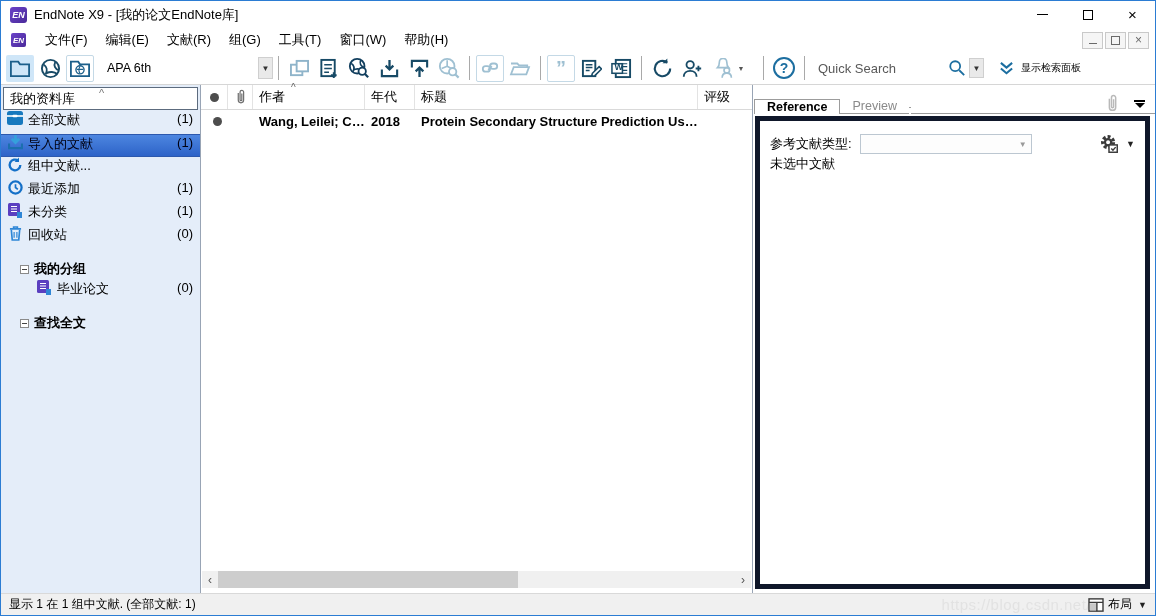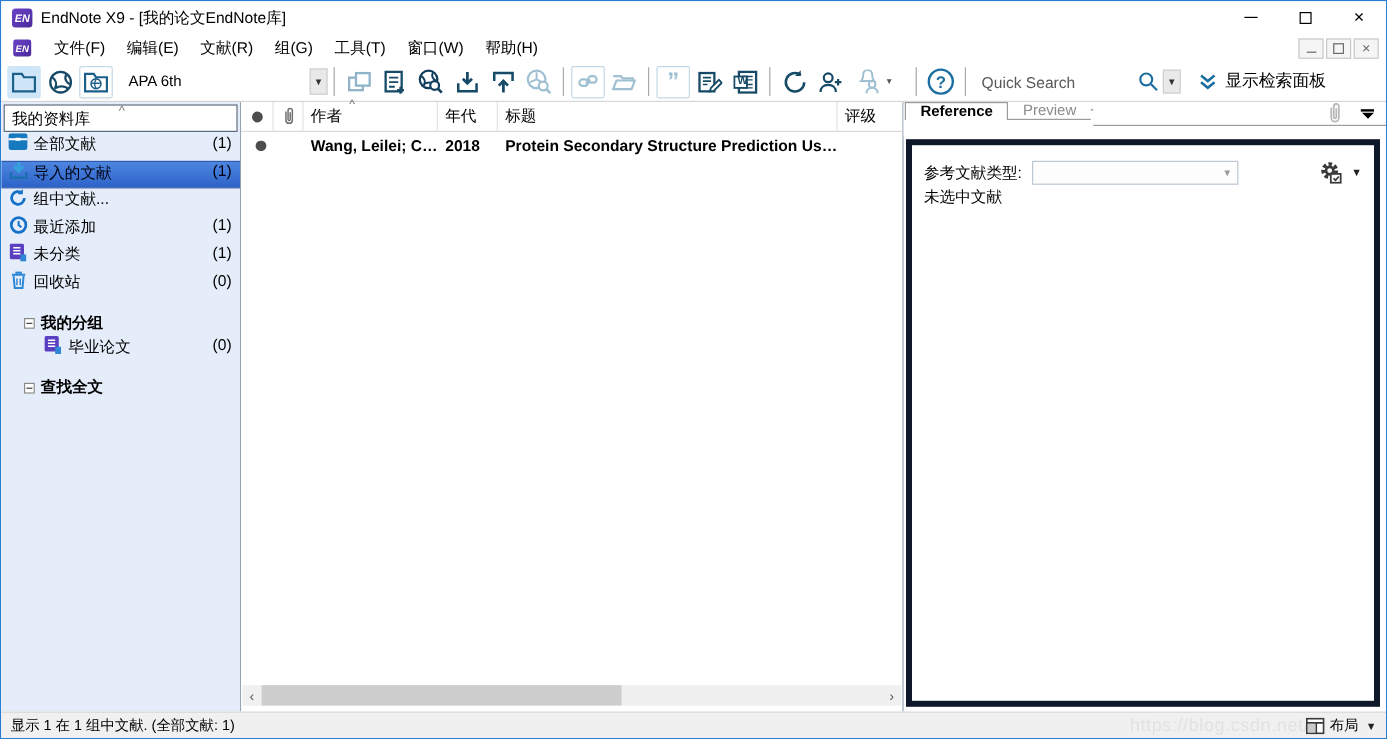--- a/index.html
+++ b/index.html
@@ -51,21 +51,21 @@
   .style-combo { display:flex; align-items:center; width:172px; height:26px; margin-left:6px; }
   .style-combo .val { flex:1; font-size:12.5px; padding-left:6px; }
   .combo-arrow { width:15px; height:22px; background:#e9e9e9; border:1px solid #cfcfcf;
     display:flex; align-items:center; justify-content:center; font-size:8px; color:#333; }
   .quick-search { display:flex; align-items:center; margin-left:8px; }
   .quick-search input { border:none; outline:none; width:128px; font-size:13px; color:#444;
     font-family:"Liberation Sans",sans-serif; background:transparent; }
   .quick-search input::placeholder { color:#595959; }
   .search-drop { width:15px; height:20px; background:#e9e9e9; border:1px solid #cfcfcf;
     display:flex; align-items:center; justify-content:center; font-size:8px; color:#333; margin-left:3px; }
-  .show-panel { display:flex; align-items:center; margin-left:14px; font-size:14px; }
+  .show-panel { display:flex; align-items:center; margin-left:14px; font-size:10px; }
   .show-panel .label { margin-left:6px; }
 
   
   .main { flex:1; display:flex; min-height:0; background:#fff; }
 
   
   .sidebar { width:200px; flex:0 0 200px; background:#e4edf9; border-right:1px solid #98a4b5; display:flex; flex-direction:column; font-size:13px; }
   .sb-header { margin:2px 2px 1px 2px; height:23px; background:#fff; border:1px solid #5c6b7e;
     display:flex; align-items:center; padding-left:6px; position:relative; }
   .sb-header .collapse { position:absolute; top:-1px; left:95px; color:#777; font-size:11px; }
@@ -92,21 +92,21 @@
   .list-row { height:23px; display:flex; align-items:center; font-size:13px; font-weight:bold; }
   .rcell { padding-left:6px; overflow:hidden; white-space:nowrap; text-overflow:ellipsis; }
   .unread-dot { width:9px; height:9px; border-radius:50%; background:#4d4d4d; }
   .hscroll { position:absolute; left:1px; right:1px; bottom:5px; height:17px; background:#f0f0f0; display:flex; align-items:center; }
   .hs-arrow { width:16px; height:17px; display:flex; align-items:center; justify-content:center; font-size:12px; color:#555; }
   .hs-track { flex:1; height:17px; position:relative; }
   .hs-thumb { position:absolute; left:0; top:0; height:17px; width:58%; background:#cdcdcd; }
 
   
   .rightpane { width:402px; flex:0 0 402px; display:flex; flex-direction:column; background:#fff; }
-  .tabbar { height:29px; flex:0 0 29px; display:flex; align-items:flex-start; background:#fff; padding-left:1px; position:relative; }
+  .tabbar { height:29px; flex:0 0 29px; display:flex; align-items:flex-end; background:#fff; padding-left:1px; position:relative; }
   .tab { display:flex; align-items:center; padding:0 12px; font-size:12.5px; color:#8a8a8a; border-bottom:1px solid #9c9c9c; }
   .tab.active { color:#000; font-weight:bold; border:1px solid #9c9c9c; border-bottom:none; background:#fff; }
   .tab-sep { width:1px; background:#c9c9c9; margin:6px 0; border-bottom:1px solid #9c9c9c; }
   .tab-fill { flex:1; border-bottom:1px solid #9c9c9c; display:flex; align-items:center; justify-content:flex-end; padding-right:10px; gap:14px; }
   .epdf-icon { margin-right:5px; }
   .panel-box { flex:1; margin:2px 5px 4px 2px; border:5px solid #0f172a; background:#fff; padding:12px 10px; font-size:13px; }
   .reftype-row { display:flex; align-items:center; }
   .reftype-combo { width:172px; height:20px; border:1px solid #bcc7d1; background:#fdfdfd; margin-left:8px;
     display:flex; align-items:center; justify-content:flex-end; padding-right:4px; color:#9a9a9a; font-size:8px; }
   .gear-wrap { margin-left:auto; display:flex; align-items:center; gap:6px; }

